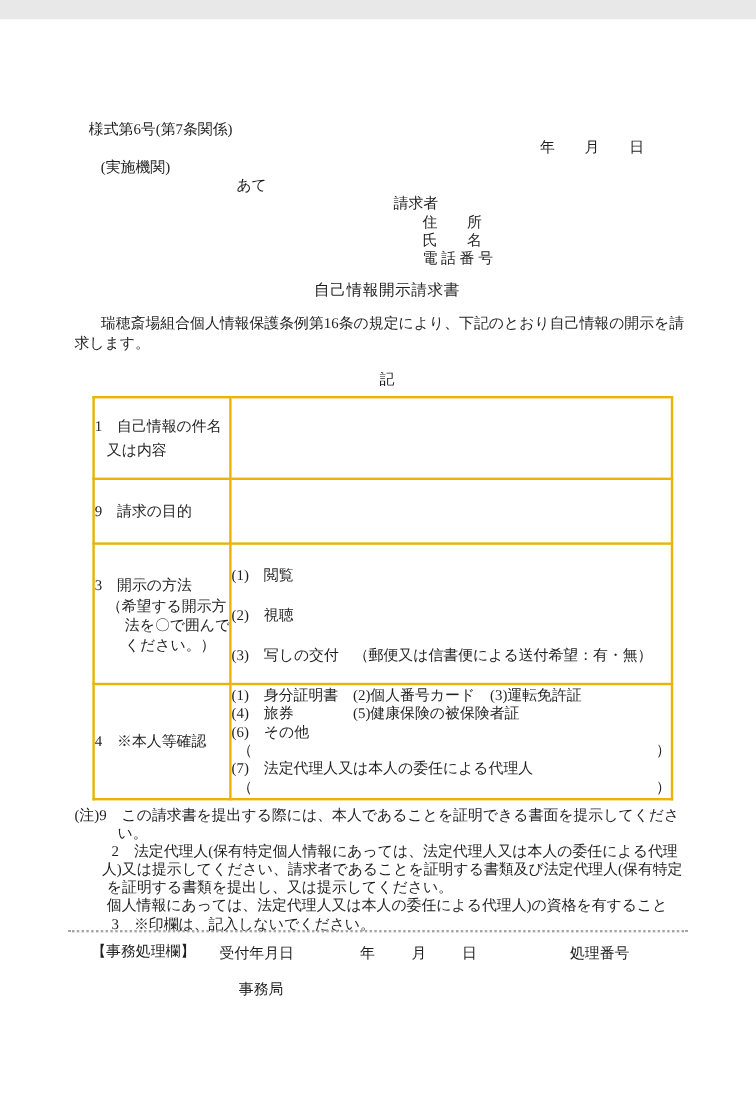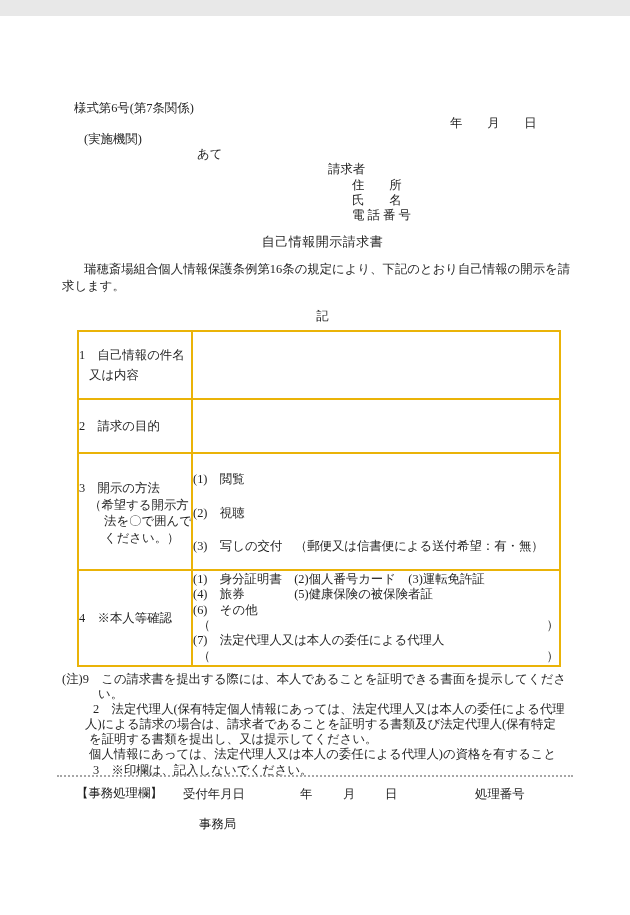--- a/index.html
+++ b/index.html
@@ -101,21 +101,21 @@
     <tbody>
       <tr class="row1">
         <td class="label-cell">
           <div class="lbl-line">1　自己情報の件名</div>
           <div class="lbl-line ind10">又は内容</div>
         </td>
         <td class="content-cell"></td>
       </tr>
       <tr class="row2">
         <td class="label-cell">
-          <div class="lbl-line">2　請求の目的</div>
+          <div class="lbl-line">9　請求の目的</div>
         </td>
         <td class="content-cell"></td>
       </tr>
       <tr class="row3">
         <td class="label-cell">
           <div class="lbl-line">3　開示の方法</div>
           <div class="lbl-line ind10">（希望する開示方</div>
           <div class="lbl-line ind25">法を〇で囲んで</div>
           <div class="lbl-line ind25">ください。）</div>
         </td>
@@ -144,21 +144,21 @@
           </div>
         </td>
       </tr>
     </tbody>
   </table>
 
   <div class="abs notes">
     <div class="note-line ni0">(注)9　この請求書を提出する際には、本人であることを証明できる書面を提示してくださ</div>
     <div class="note-line ni1">い。</div>
     <div class="note-line ni2">2　法定代理人(保有特定個人情報にあっては、法定代理人又は本人の委任による代理</div>
-    <div class="note-line ni3">人)による請求の場合は、請求者であることを証明する書類及び法定代理人(保有特定</div>
+    <div class="note-line ni3">人)又は提示してください、請求者であることを証明する書類及び法定代理人(保有特定</div>
     <div class="note-line ni5">を証明する書類を提出し、又は提示してください。</div>
     <div class="note-line ni4">個人情報にあっては、法定代理人又は本人の委任による代理人)の資格を有すること</div>
     <div class="note-line ni6">3　※印欄は、記入しないでください。</div>
   </div>
 
   <div class="abs dotted-line"></div>
   <div class="abs office-label">【事務処理欄】</div>
   <div class="abs received-date-label">受付年月日</div>
   <div class="abs year-label">年</div>
   <div class="abs month-label">月</div>

